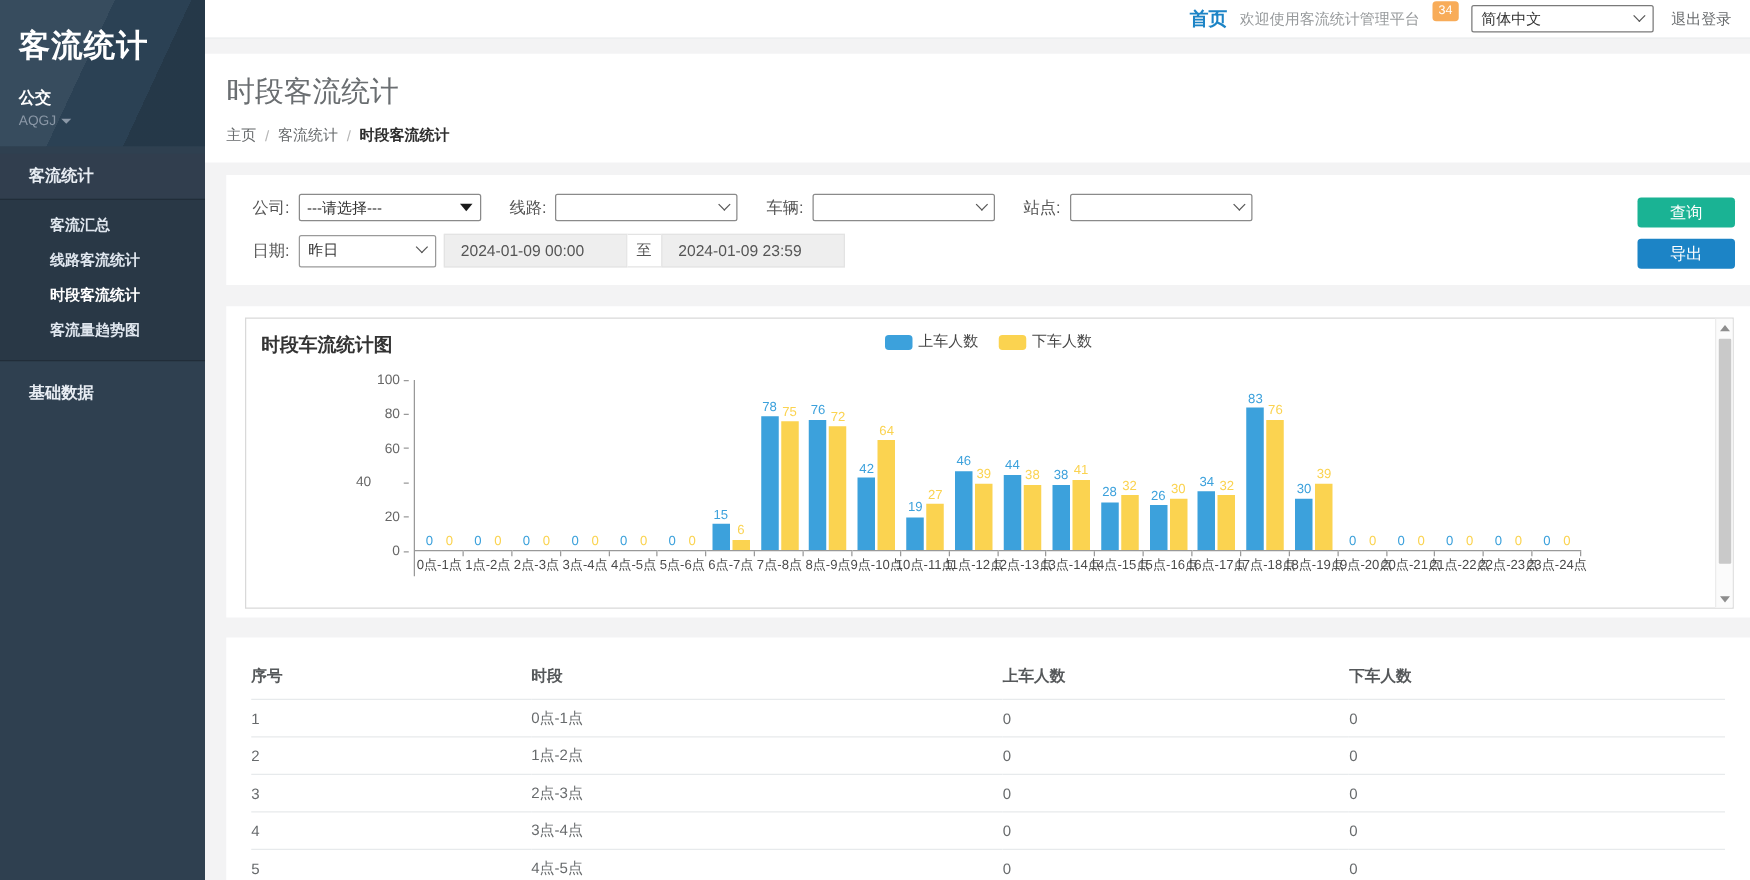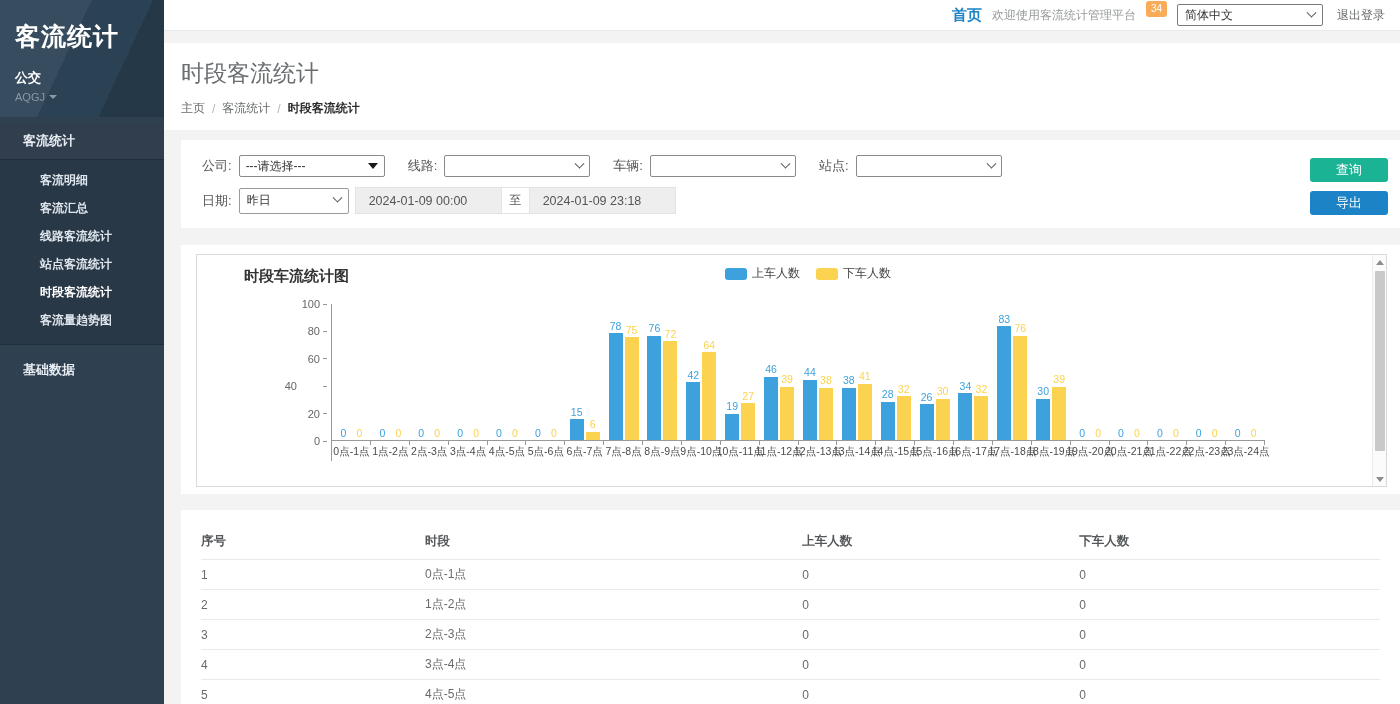--- a/index.html
+++ b/index.html
@@ -85,21 +85,21 @@
     display:flex; align-items:center; justify-content:center; font-size:12px; color:#555;
   }
   .f-buttons { display:flex; flex-direction:column; gap:9px; padding-top:3px; }
   .btn { width:78px; height:24px; border:none; border-radius:3px; color:#fff; font-size:13px; cursor:pointer; }
   .btn-green { background:#1ab394; }
   .btn-blue { background:#1c84c6; }
 
   
   .chart-panel { margin-top:17px; padding:9px 13px 7px 15px; }
   .chart-box { position:relative; border:1px solid #d9d9d9; height:233px; padding:9px 14px 0 12px; background:#fff; }
-  .chart-head { position:relative; height:24px; display:flex; align-items:center;margin-left:35px; }
+  .chart-head { position:relative; height:24px; display:flex; align-items:center; }
   .chart-title { font-size:15px; font-weight:bold; color:#333; }
   .legend { position:absolute; left:0; right:0; top:1px; display:flex; justify-content:center; gap:16px; pointer-events:none; }
   .leg-item { display:flex; align-items:center; gap:5px; font-size:12px; color:#464646; cursor:pointer; pointer-events:auto; }
   .sw { width:22px; height:12px; border-radius:3px; display:inline-block; }
   .chart-body { position:relative; margin-top:16px; height:162px; }
   .yaxis { position:absolute; left:0; top:0; width:118px; height:137px; }
   .ytick { position:absolute; right:0; display:flex; align-items:center; font-size:11px; color:#666; }
   .tickdash { width:4px; height:1px; background:#999; margin-left:3px; display:inline-block; }
   .plot { margin-left:122px; width:934px; display:flex; border-left:1px solid #999; }
   .cat { flex:1 1 0; position:relative; display:flex; flex-direction:column; min-width:0; }
@@ -138,24 +138,22 @@
       <div class="app-title">客流统计</div>
       <div class="org">公交</div>
       <div class="org-code">
         <span>AQGJ</span>
         <span class="caret-down"></span>
       </div>
     </div>
     <nav class="menu">
       <div class="menu-section active">客流统计</div>
       <div class="submenu">
-        <div class="submenu-item">客流明细</div>
         <div class="submenu-item">客流汇总</div>
         <div class="submenu-item">线路客流统计</div>
-        <div class="submenu-item">站点客流统计</div>
         <div class="submenu-item active">时段客流统计</div>
         <div class="submenu-item">客流量趋势图</div>
       </div>
       <div class="menu-section lower">基础数据</div>
     </nav>
   </aside>
 
   <main class="content">
 
     <header class="topbar">
@@ -205,21 +203,21 @@
           </div>
         </div>
         <div class="f-row">
           <span class="f-label">日期:</span>
           <div class="preset-select">
             <span>昨日</span>
             <span class="chev"></span>
           </div>
           <div class="date-input">2024-01-09 00:00</div>
           <div class="date-sep">至</div>
-          <div class="date-input">2024-01-09 23:18</div>
+          <div class="date-input">2024-01-09 23:59</div>
         </div>
       </div>
       <div class="f-buttons">
         <button class="btn btn-green">查询</button>
         <button class="btn btn-blue">导出</button>
       </div>
     </section>
 
     <section class="panel chart-panel">
       <div class="chart-box">

